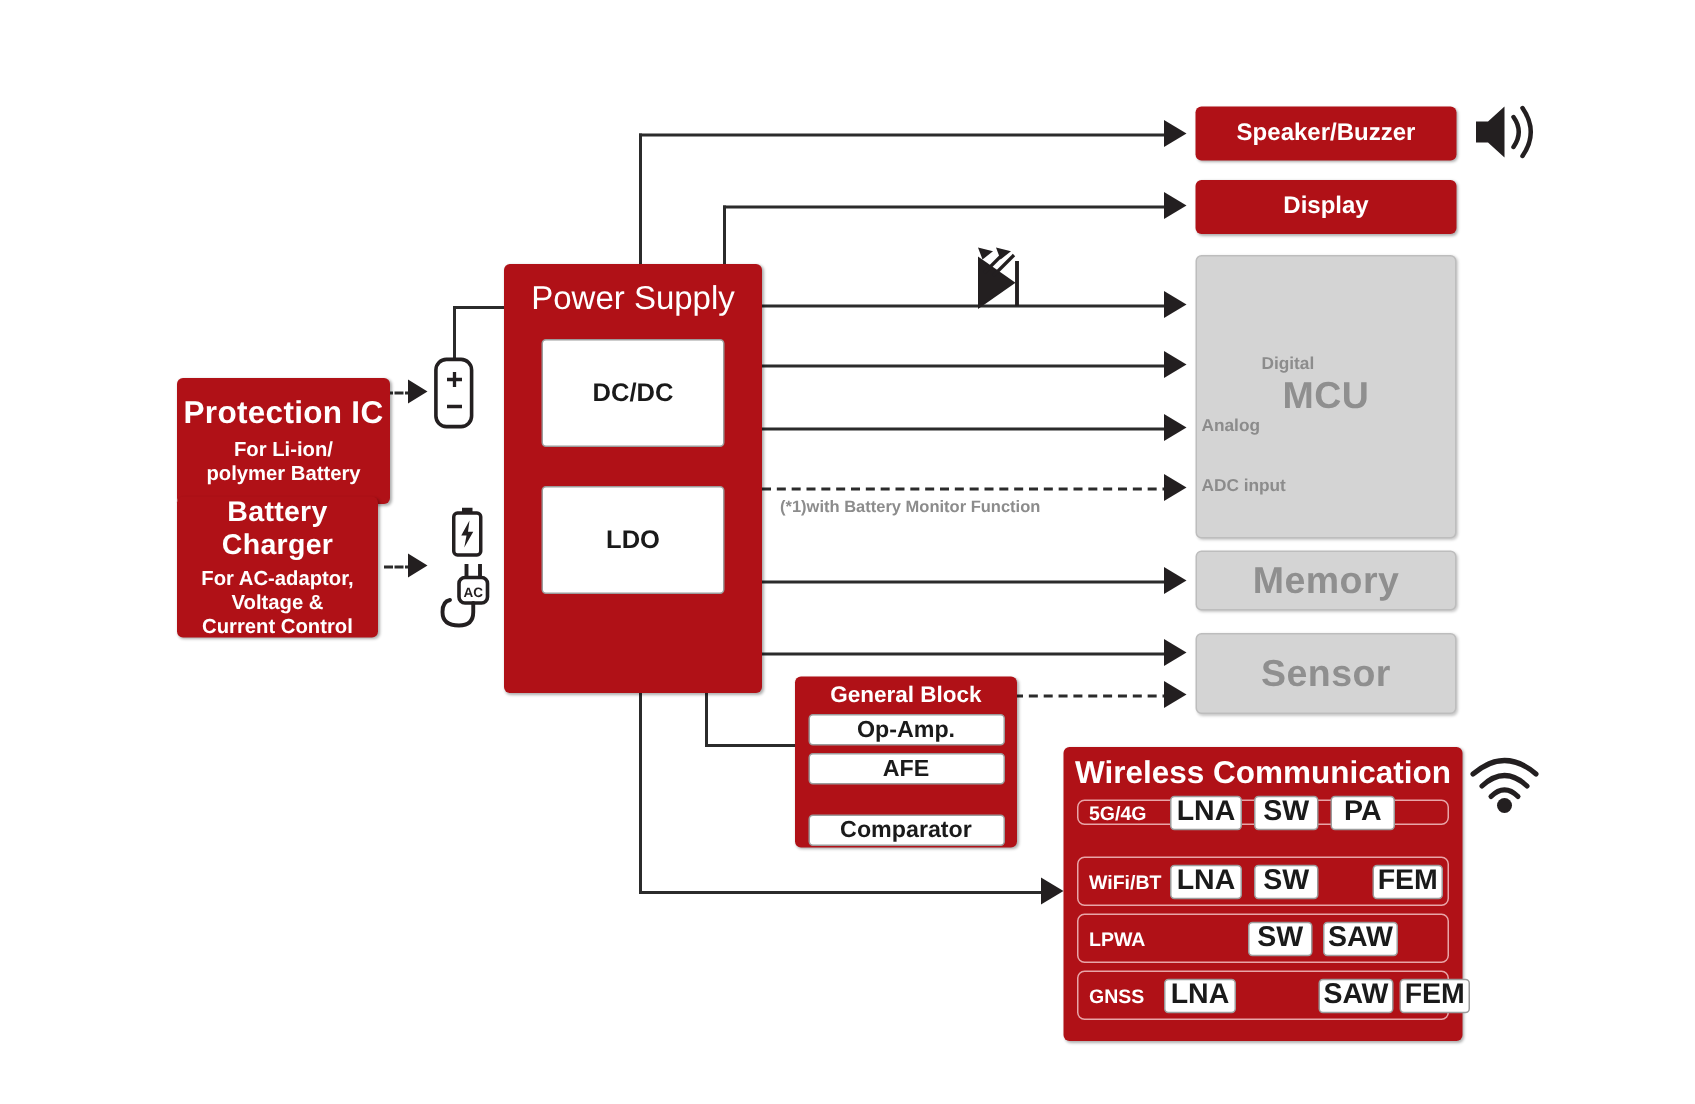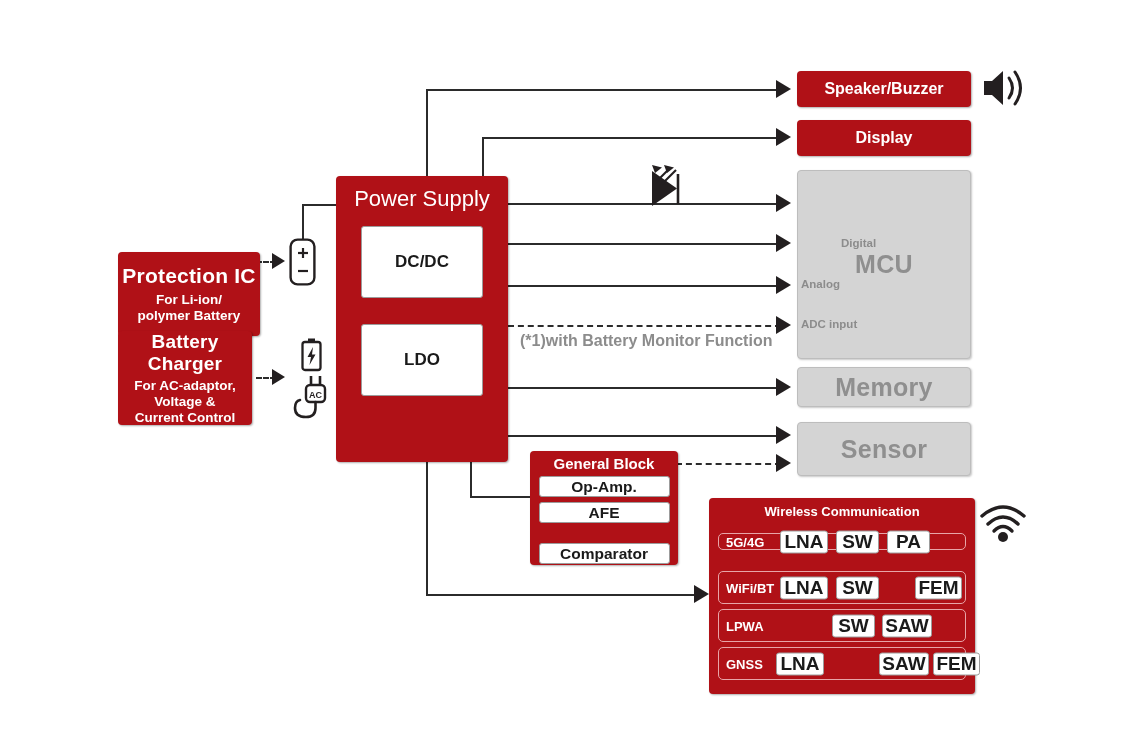--- a/index.html
+++ b/index.html
@@ -53,24 +53,24 @@
   }
 
   
   .t-title{font-size:21px;font-weight:bold;letter-spacing:.2px;}
   .t-sub{font-size:13.5px;font-weight:bold;line-height:16px;}
   .t-ps{font-size:22px;font-weight:normal;}
   .t-inner{font-size:17px;font-weight:bold;color:#1a1a1a;}
   .t-bar{font-size:16px;font-weight:bold;}
   .t-grey{font-size:25px;font-weight:bold;color:#8f8f8f;letter-spacing:.3px;}
   .t-port{font-size:11.5px;font-weight:bold;color:#8c8c8c;}
-  .t-note{font-size:16px;font-weight:bold;color:#8c8c8c;}
+  .t-note{font-size:11px;font-weight:bold;color:#8c8c8c;}
   .t-gb{font-size:15px;font-weight:bold;}
   .t-gbrow{font-size:15.5px;font-weight:bold;}
-  .t-wt{font-size:13px;font-weight:bold;}
+  .t-wt{font-size:21px;font-weight:bold;}
   .t-wlabel{font-size:13px;font-weight:bold;color:#ffffff;}
   .t-wchip{font-size:19px;font-weight:bold;text-align:right;}
 
   
   .ln-h{position:absolute;height:0;border-top:2px solid #2b2b2b;}
   .ln-v{position:absolute;width:0;border-left:2px solid #2b2b2b;}
   .ln-h.dash{border-top:2.5px dashed #2b2b2b;}
   .arrow{
     position:absolute;
     width:0;height:0;

